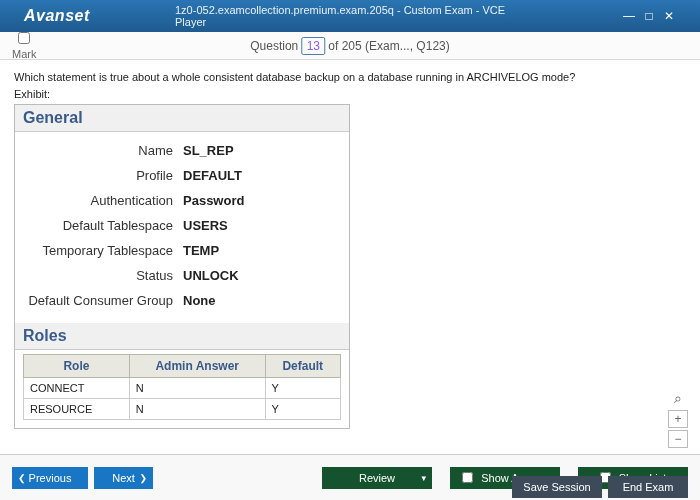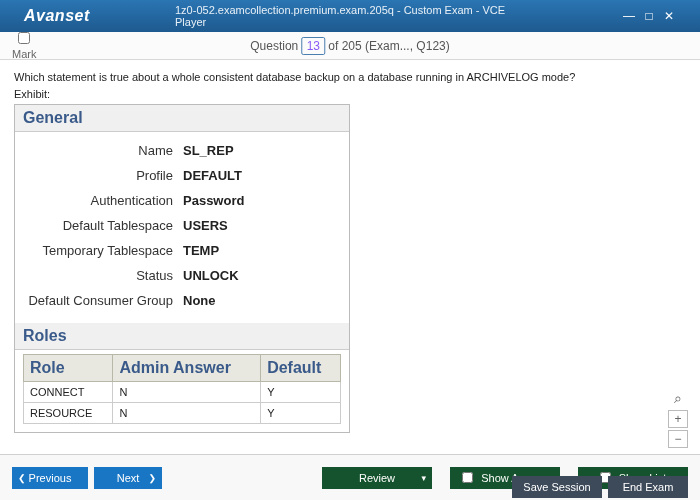--- a/index.html
+++ b/index.html
@@ -17,31 +17,31 @@
 .content { position: absolute; top: 60px; left: 0; right: 0; bottom: 46px; padding: 10px 14px; font-size: 11px; color: #222; overflow: hidden; }
 .qtext { margin-bottom: 4px; line-height: 1.3; }
 .exhibit-label { margin-bottom: 4px; }
 .exhibit { border: 1px solid #bbb; width: 336px; background: #fff; }
 .section-hdr { background: #f0f0f0; color: #3a5a8a; font-weight: bold; font-size: 16px; padding: 4px 8px; border-bottom: 1px solid #ccc; }
 .fields { padding: 6px 8px 10px; }
 .field { display: flex; padding: 5px 0; font-size: 13px; }
 .flabel { width: 160px; text-align: right; padding-right: 10px; color: #333; }
 .fval { font-weight: bold; color: #222; }
 .roles-tbl { border-collapse: collapse; margin: 4px 8px 8px; font-size: 11px; width: calc(100% - 16px); }
-.roles-tbl th { background: #e8e8e0; border: 1px solid #b8b8a8; padding: 4px 6px; color: #3a5a8a; font-weight: bold; text-align: left; font-size: 16px; }
+.roles-tbl th { background: #e8e8e0; border: 1px solid #b8b8a8; padding: 4px 6px; color: #3a5a8a; font-weight: bold; text-align: center; font-size: 12px; }
 .roles-tbl td { border: 1px solid #ccc; padding: 4px 6px; }
 .zoom { position: absolute; right: 12px; bottom: 6px; display: flex; flex-direction: column; gap: 2px; }
 .zoom-btn { width: 20px; height: 18px; border: 1px solid #bbb; background: #fff; font-size: 12px; text-align: center; line-height: 16px; cursor: pointer; color: #666; }
 .bottombar { position: absolute; bottom: 0; left: 0; right: 0; height: 46px; background: #f8f8f8; border-top: 1px solid #d0d0d0; display: flex; align-items: center; padding: 0 12px; gap: 6px; }
 .btn { height: 22px; border: none; font-size: 11px; color: #fff; cursor: pointer; display: flex; align-items: center; justify-content: center; position: relative; }
 .btn-blue { background: #1976c4; }
 .btn-orange { background: #14532d; }
 .btn-dark { background: #3d4a5a; }
 .btn-prev { width: 76px; }
-.btn-next { width: 68px; }
+.btn-next { width: 59px; }
 .btn-review { width: 110px; }
 .btn-show { width: 110px; }
 .btn-show input { width: 11px; height: 11px; margin-right: 8px; }
 .btn-sess { width: 90px; }
 .btn-end { width: 80px; }
 .arrow { font-size: 9px; position: absolute; }
 .spacer { flex: 1; }
 .gap { width: 6px; }
 </style>
 </head>

